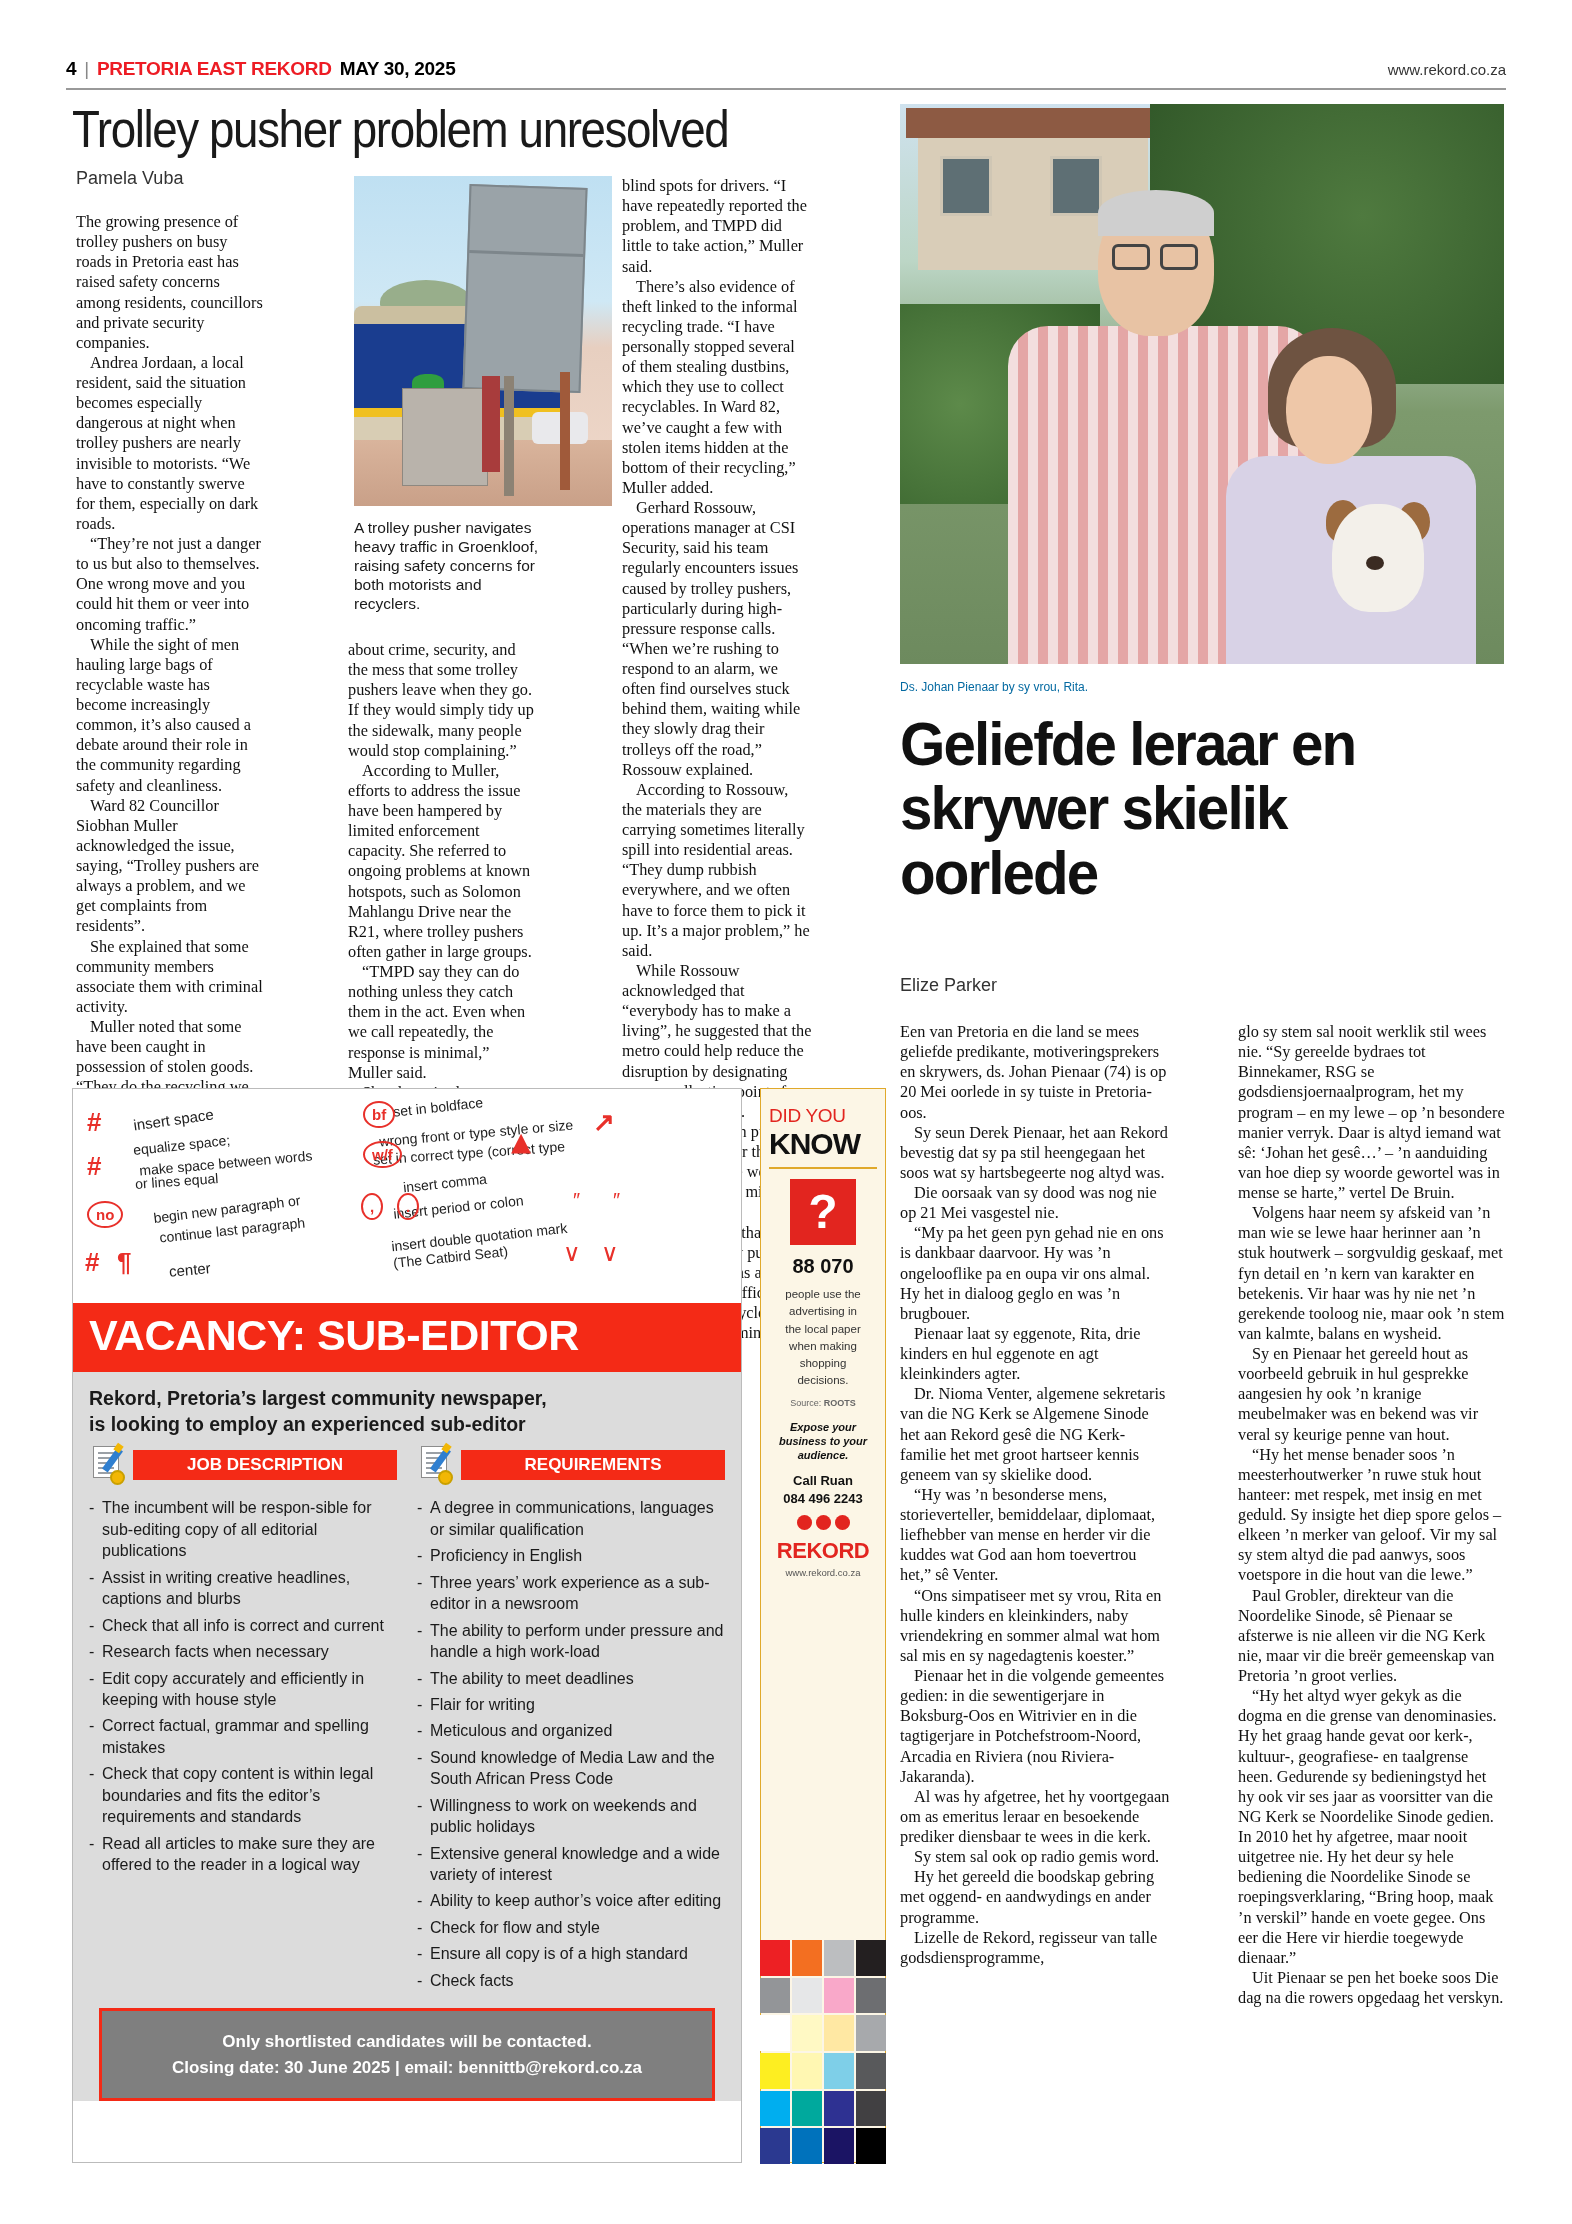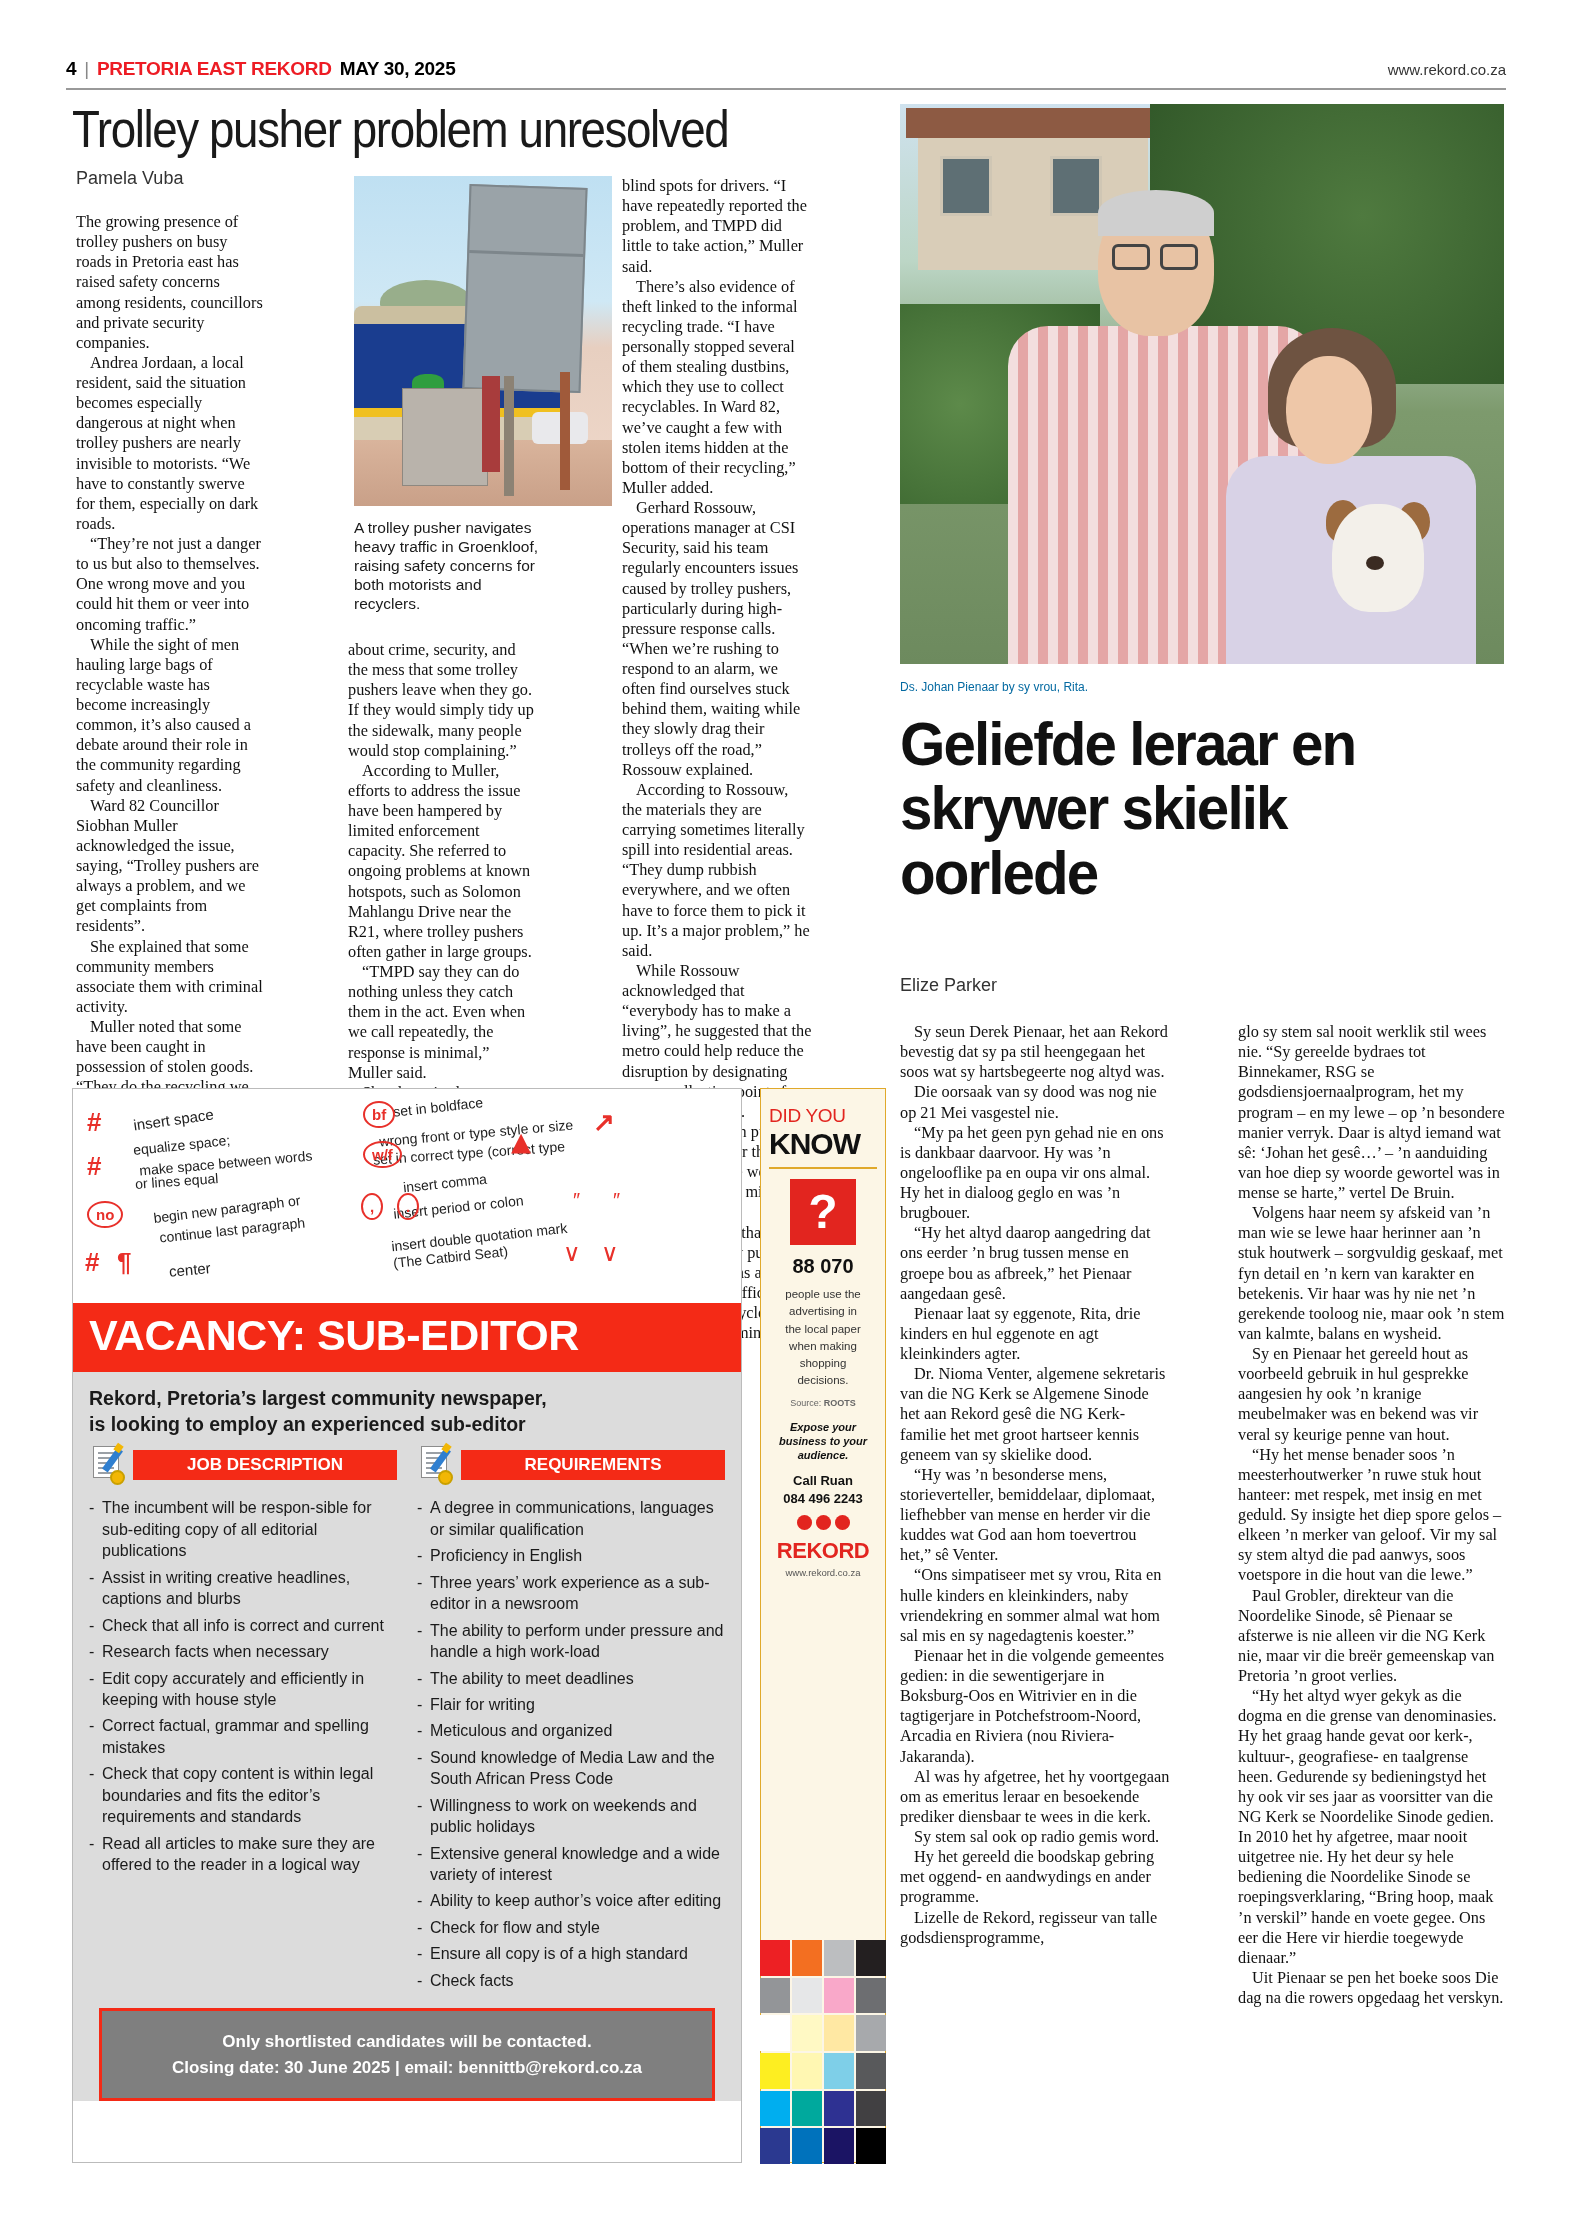--- a/index.html
+++ b/index.html
@@ -283,24 +283,24 @@
     <div class="p2-dogear"></div>
     <div class="p2-dogear2"></div>
     <div class="p2-dog"></div>
     <div class="p2-dognose"></div>
   </div>
   <div class="caption2">Ds. Johan Pienaar by sy vrou, Rita.</div>
 
   <div class="headline2">Geliefde leraar en skrywer skielik oorlede</div>
   <div class="byline2">Elize Parker</div>
   <div class="artcol" id="col4">
+      <p class="first">Een van Pretoria en die land se mees geliefde predikante, motiveringsprekers en skrywers, ds. Johan Pienaar (74) is op 20 Mei oorlede in sy tuiste in Pretoria-oos.</p>
       <p>Sy seun Derek Pienaar, het aan Rekord bevestig dat sy pa stil heengegaan het soos wat sy hartsbegeerte nog altyd was.</p>
       <p>Die oorsaak van sy dood was nog nie op 21 Mei vasgestel nie.</p>
       <p>“My pa het geen pyn gehad nie en ons is dankbaar daarvoor. Hy was ’n ongelooflike pa en oupa vir ons almal. Hy het in dialoog geglo en was ’n brugbouer.</p>
-      <p>“Hy het altyd daarop aangedring dat ons eerder ’n brug tussen mense en groepe bou as afbreek,” het Pienaar aangedaan gesê.</p>
       <p>Pienaar laat sy eggenote, Rita, drie kinders en hul eggenote en agt kleinkinders agter.</p>
       <p>Dr. Nioma Venter, algemene sekretaris van die NG Kerk se Algemene Sinode het aan Rekord gesê die NG Kerk-familie het met groot hartseer kennis geneem van sy skielike dood.</p>
       <p>“Hy was ’n besonderse mens, storieverteller, bemiddelaar, diplomaat, liefhebber van mense en herder vir die kuddes wat God aan hom toevertrou het,” sê Venter.</p>
       <p>“Ons simpatiseer met sy vrou, Rita en hulle kinders en kleinkinders, naby vriendekring en sommer almal wat hom sal mis en sy nagedagtenis koester.”</p>
       <p>Pienaar het in die volgende gemeentes gedien: in die sewentigerjare in Boksburg-Oos en Witrivier en in die tagtigerjare in Potchefstroom-Noord, Arcadia en Riviera (nou Riviera-Jakaranda).</p>
       <p>Al was hy afgetree, het hy voortgegaan om as emeritus leraar en besoekende prediker diensbaar te wees in die kerk.</p>
       <p>Sy stem sal ook op radio gemis word.</p>
       <p>Hy het gereeld die boodskap gebring met oggend- en aandwydings en ander programme.</p>
       <p>Lizelle de Rekord, regisseur van talle godsdiensprogramme,</p>
     </div>

